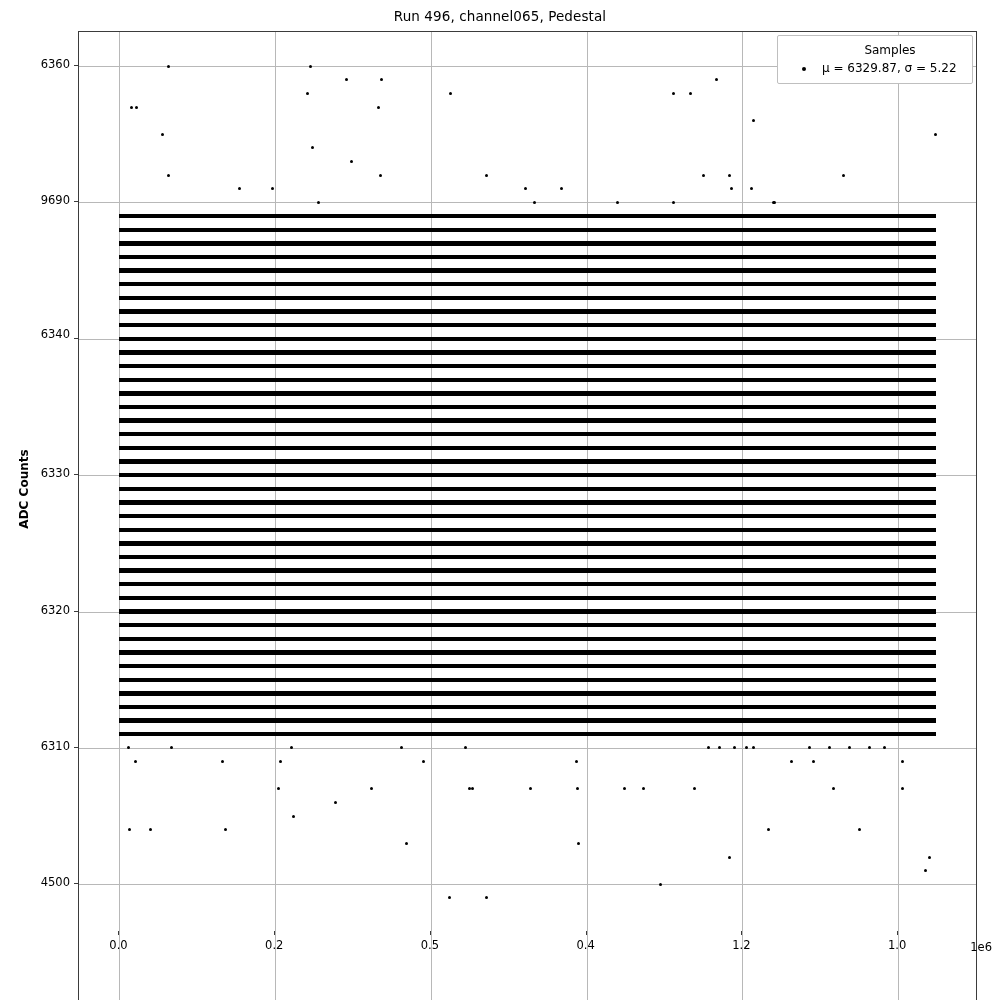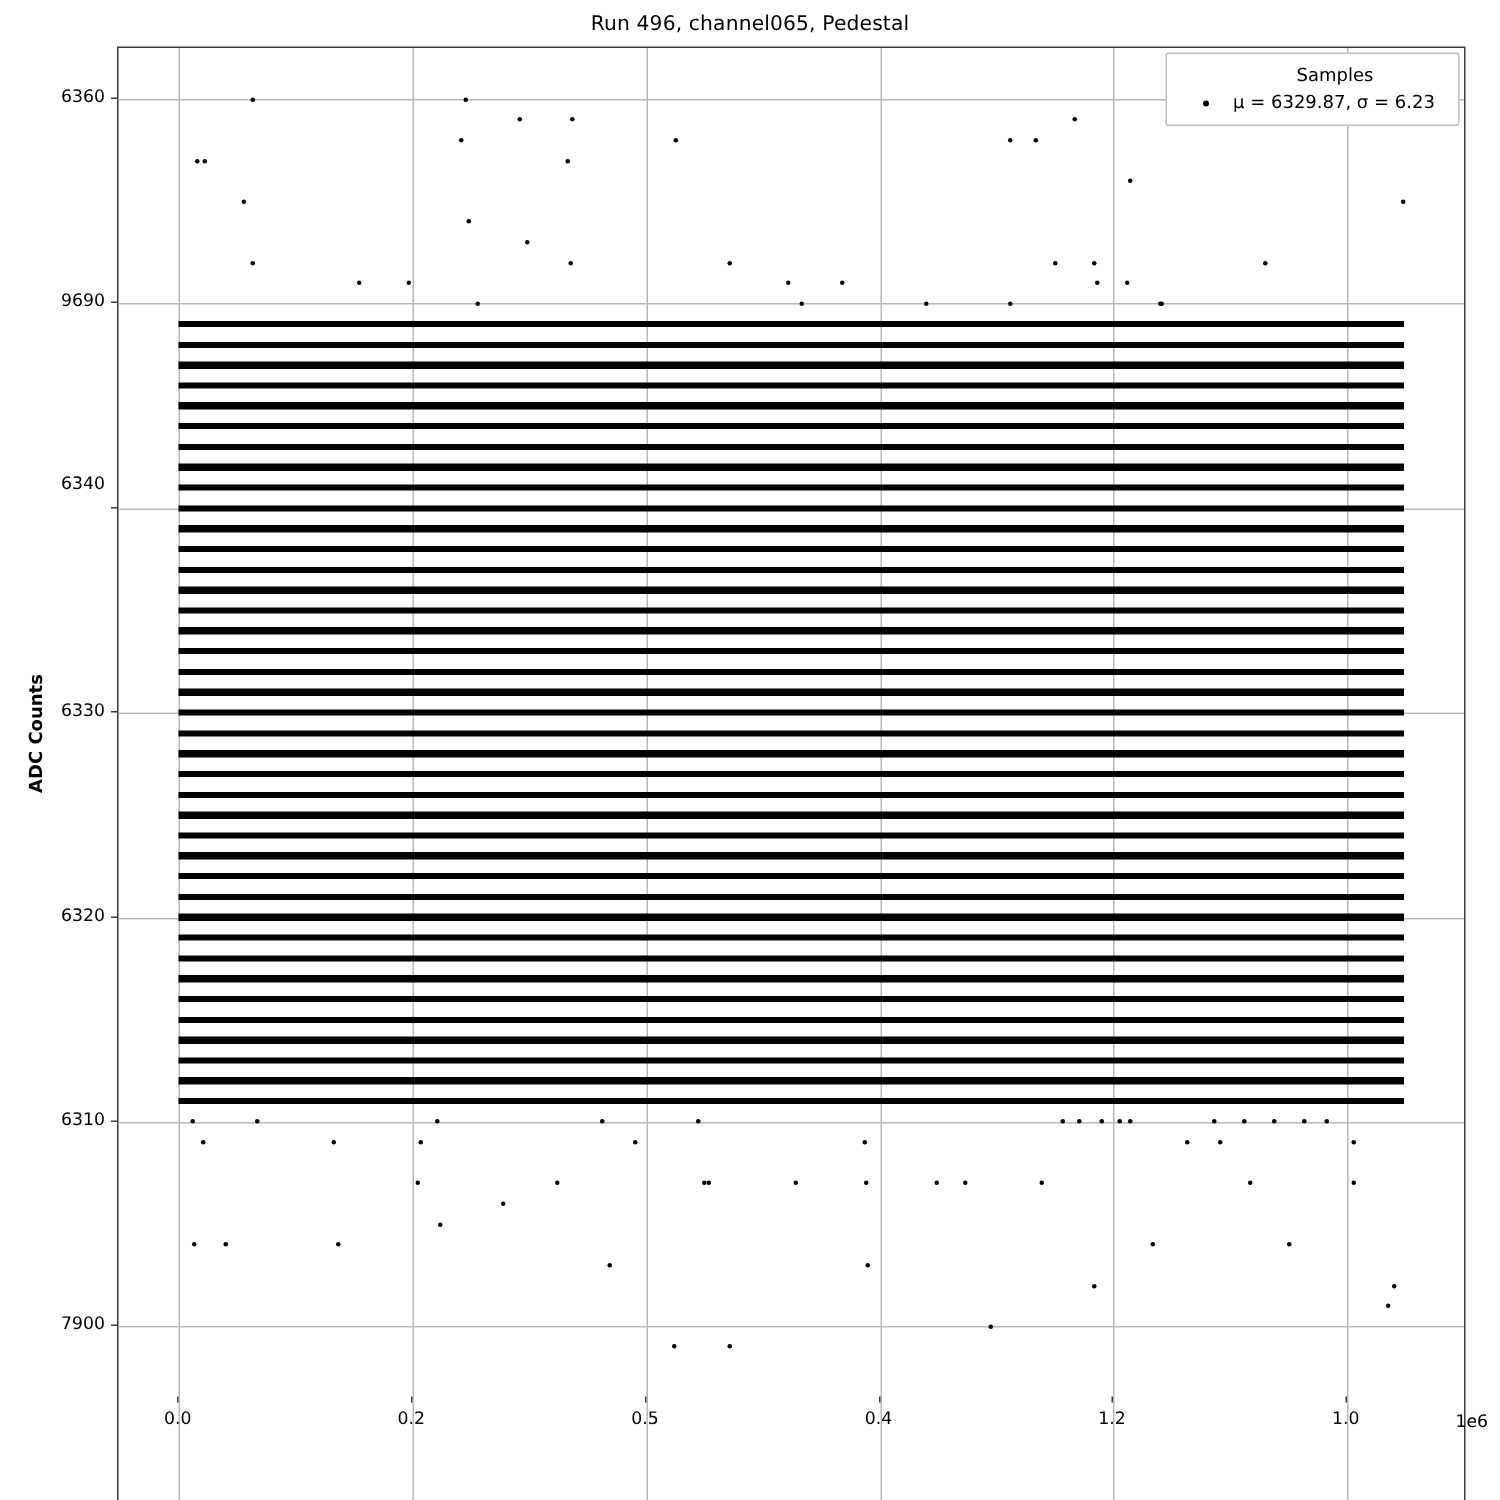--- a/index.html
+++ b/index.html
@@ -316,48 +316,48 @@
         <div class="dot" style="left: 687.602px; top: 796.227px;"></div>
         <div class="dot" style="left: 778.703px; top: 796.227px;"></div>
       </div>
 
     <div id="legend">
       <div class="legend-row legend-title-row">
         <span class="legend-text">Samples</span>
       </div>
       <div class="legend-row">
         <span class="legend-marker-cell"><span class="legend-dot"></span></span>
-        <span class="legend-text">μ = 6329.87, σ = 6.23</span>
+        <span class="legend-text">μ = 6329.87, σ = 5.22</span>
       </div>
     </div>
   </div>
 
   <div id="ticks-layer">
       <div class="tickmark-x" style="left: 118.49px; top: 931px;"></div>
       <div class="xtick-label" style="left: 83.4896px; top: 938px;">0.0</div>
       <div class="tickmark-x" style="left: 274.219px; top: 931px;"></div>
       <div class="xtick-label" style="left: 239.219px; top: 938px;">0.2</div>
       <div class="tickmark-x" style="left: 429.948px; top: 931px;"></div>
       <div class="xtick-label" style="left: 394.948px; top: 938px;">0.5</div>
       <div class="tickmark-x" style="left: 585.677px; top: 931px;"></div>
       <div class="xtick-label" style="left: 550.677px; top: 938px;">0.4</div>
       <div class="tickmark-x" style="left: 741.406px; top: 931px;"></div>
       <div class="xtick-label" style="left: 706.406px; top: 938px;">1.2</div>
       <div class="tickmark-x" style="left: 897.135px; top: 931px;"></div>
       <div class="xtick-label" style="left: 862.135px; top: 938px;">1.0</div>
       <div class="tickmark-y" style="left: 74px; top: 883.273px;"></div>
-      <div class="ytick-label" style="left: 10px; top: 875.273px;">7900</div>
+      <div class="ytick-label" style="left: 10px; top: 875.273px;">4500</div>
       <div class="tickmark-y" style="left: 74px; top: 746.909px;"></div>
       <div class="ytick-label" style="left: 10px; top: 738.909px;">6310</div>
       <div class="tickmark-y" style="left: 74px; top: 610.545px;"></div>
       <div class="ytick-label" style="left: 10px; top: 602.545px;">6320</div>
       <div class="tickmark-y" style="left: 74px; top: 474.182px;"></div>
       <div class="ytick-label" style="left: 10px; top: 466.182px;">6330</div>
       <div class="tickmark-y" style="left: 74px; top: 337.818px;"></div>
-      <div class="ytick-label" style="left: 10px; top: 315px;">6340</div>
+      <div class="ytick-label" style="left: 10px; top: 327px;">6340</div>
       <div class="tickmark-y" style="left: 74px; top: 201.455px;"></div>
       <div class="ytick-label" style="left: 10px; top: 193.455px;">9690</div>
       <div class="tickmark-y" style="left: 74px; top: 65.0909px;"></div>
       <div class="ytick-label" style="left: 10px; top: 57.0909px;">6360</div>
     </div>
 
   <div id="ylabel">ADC Counts</div>
   <div id="xaxis-exponent">1e6</div>
 
 </div>

